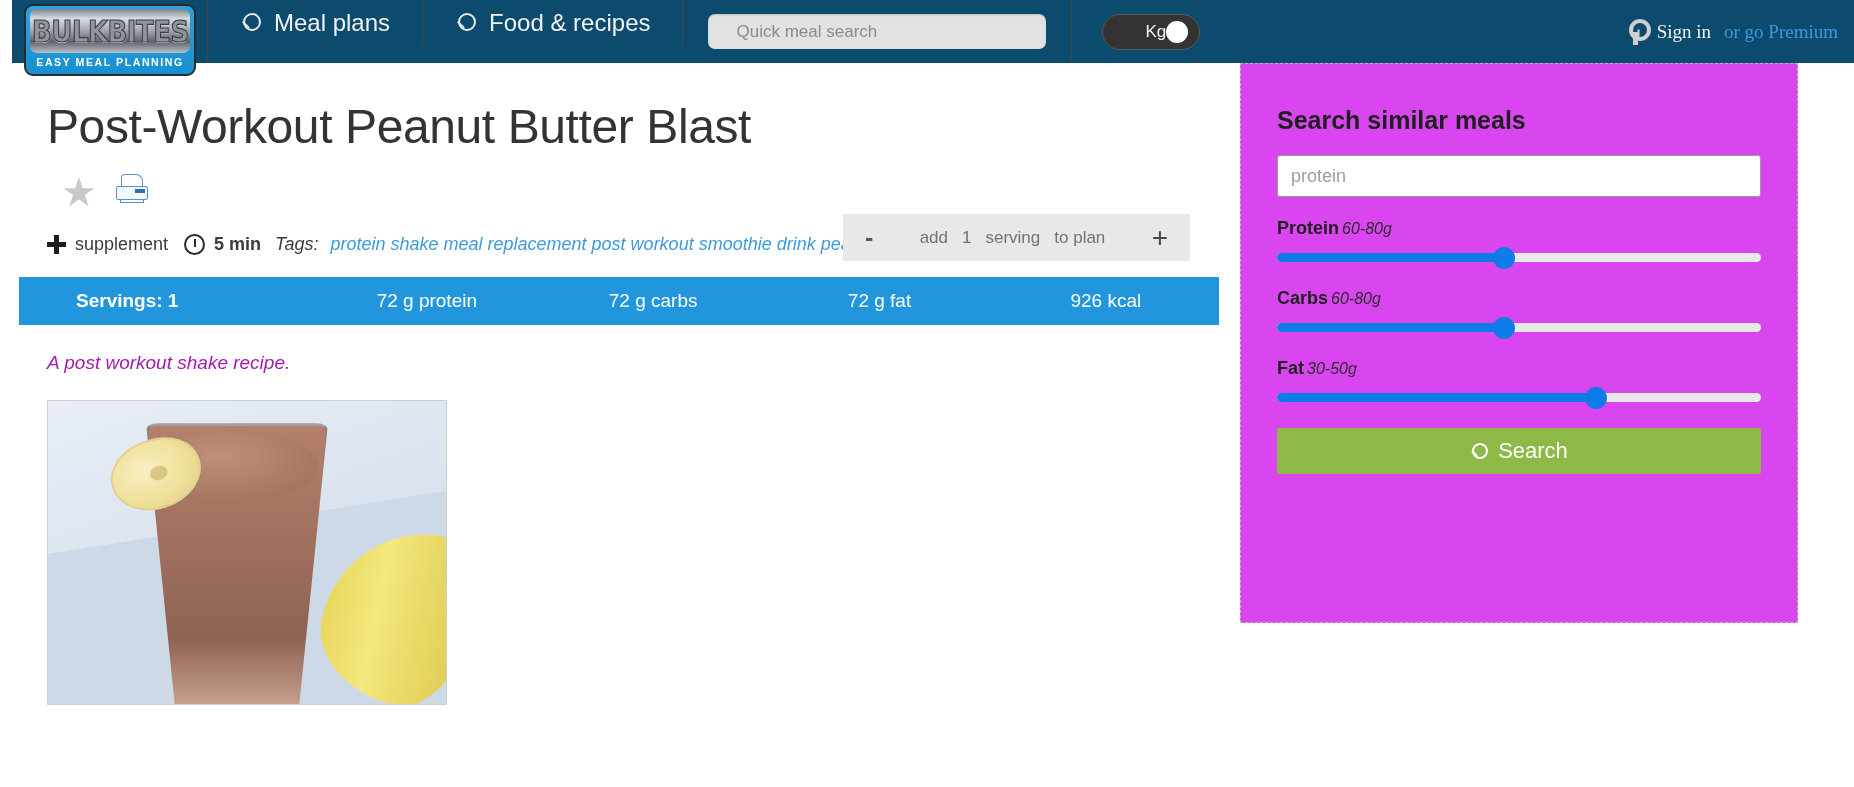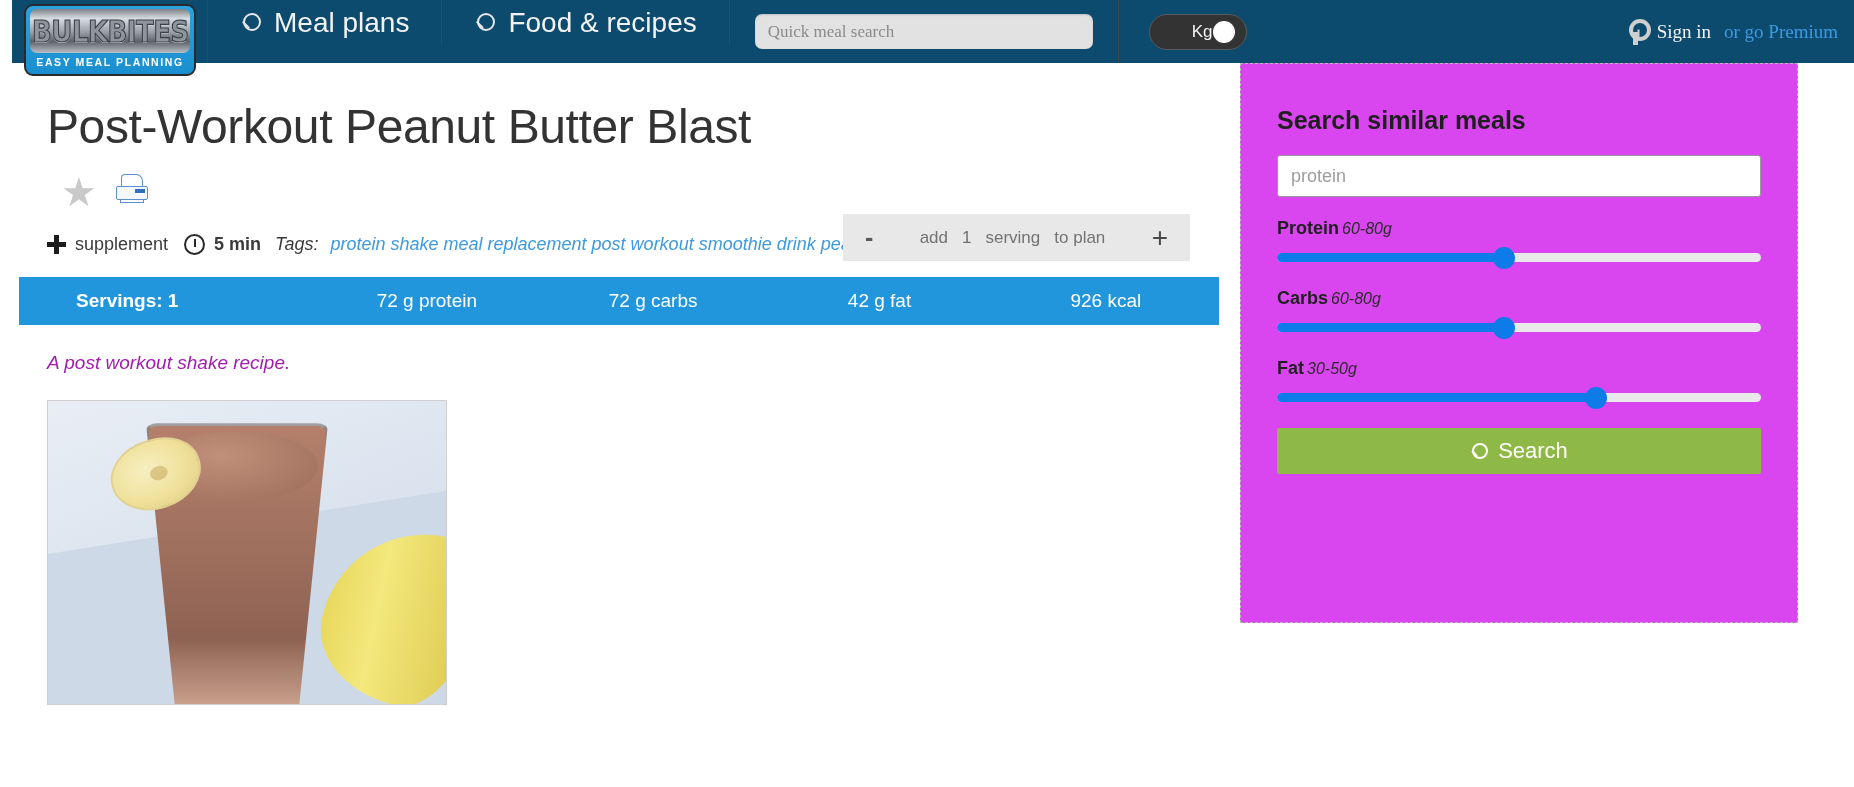--- a/index.html
+++ b/index.html
@@ -51,21 +51,21 @@
     text-align: center; color: #ffffff;
     font-size: 10.5px; font-weight: bold;
     letter-spacing: 1.6px;
     margin-top: 3px;
     font-family: "Liberation Sans", sans-serif;
   }
 
   .nav-item {
     height: 46px; display: flex; align-items: center;
     gap: 14px; padding: 0 32px;
-    color: #f2f2f2; font-size: 28px;
+    color: #f2f2f2; font-size: 24px;
     border-right: 1px solid #454545;
     cursor: pointer;
   }
   .mag {
     display: inline-block; position: relative;
     width: 20px; height: 20px;
   }
   .mag::before {
     content:""; position:absolute; left:3px; top:0;
     width: 14px; height: 14px; border: 2.2px solid #e8e8e8;
@@ -78,22 +78,22 @@
   }
 
   .quick-search-cell {
     height: 63px; display: flex; align-items: center;
     padding: 0 25px; border-right: 1px solid #454545;
     flex: 0 0 auto;
   }
   .quick-search {
     width: 338px; height: 35px;
     background: #e2e2e2; border: 0; border-radius: 7px;
-    padding: 0 13px; font-size: 17px; color: #8a8a8a;
-    font-family: Liberation Serif, serif;
+    padding: 0 28px; font-size: 17px; color: #8a8a8a;
+    font-family: Liberation Sans, sans-serif;
     box-shadow: inset 0 1px 2px rgba(0,0,0,.16);
   }
   .quick-search::placeholder { color: #8a8a8a; }
 
   .unit-cell { padding: 0 30px; height: 63px; display:flex; align-items:center; }
   .unit-toggle {
     width: 98px; height: 36px; border-radius: 18px;
     border: 1px solid #5a5a5a; background: #333333;
     display: flex; align-items: center; justify-content: space-between;
     padding: 0 11px 0 14px; cursor: pointer;
@@ -391,21 +391,21 @@
     <span class="clock-icon"></span>
     <span class="minutes">5 min</span>
     <span class="tags-label">Tags:</span>
     <span class="tags">protein shake meal replacement post workout smoothie drink peanut butter blast</span>
   </div>
 
   <div class="nutri-bar">
     <div class="cell first">Servings: 1</div>
     <div class="cell">72 g protein</div>
     <div class="cell">72 g carbs</div>
-    <div class="cell">42 g fat</div>
+    <div class="cell">72 g fat</div>
     <div class="cell">926 kcal</div>
   </div>
 
   <div class="desc">A post workout shake recipe.</div>
 
   <div class="photo">
     <div class="napkin"></div>
     <div class="banana"></div>
     <div class="glass"></div>
     <div class="foam"></div>

